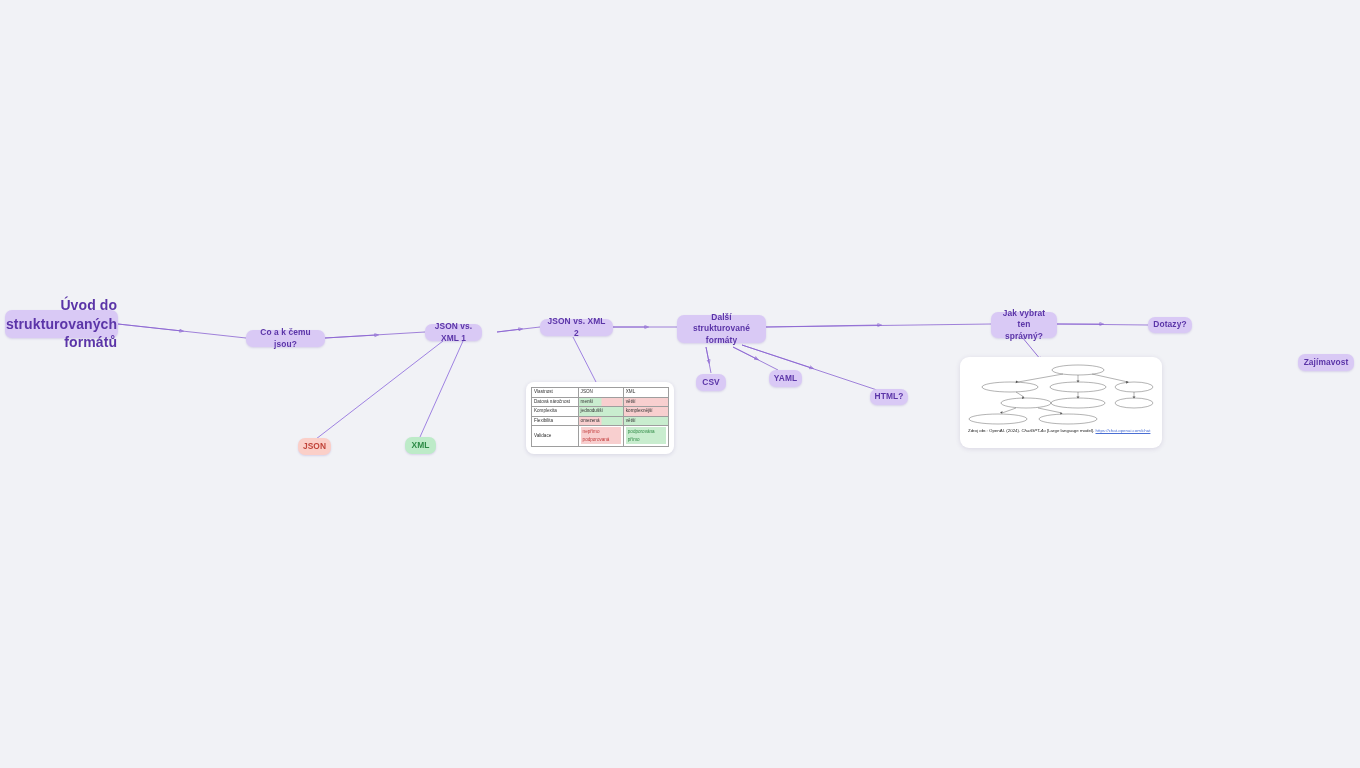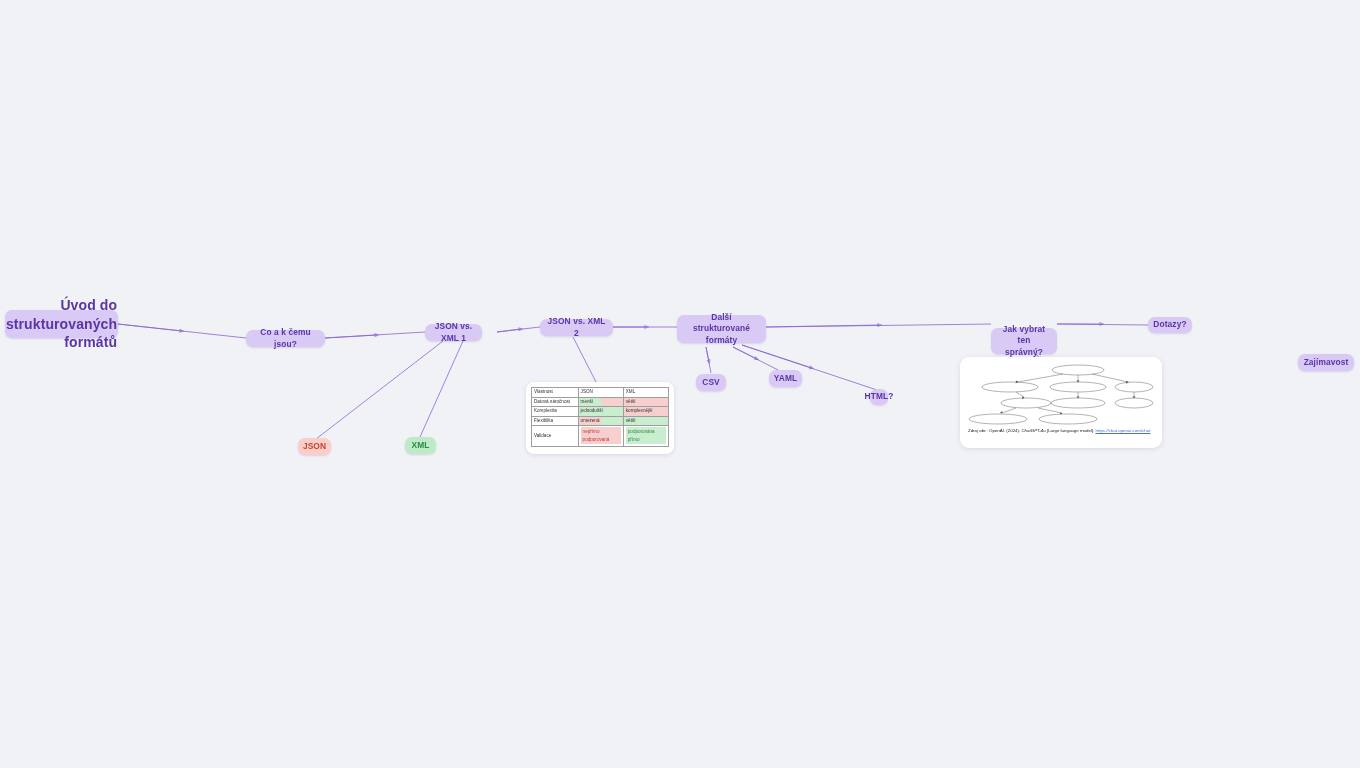--- a/index.html
+++ b/index.html
@@ -124,36 +124,36 @@
 
   <div class="node" style="left:246px; top:330px; width:79px; height:17px;">Co a k čemu jsou?</div>
 
   <div class="node" style="left:425px; top:324px; width:57px; height:17px;">JSON vs. XML 1</div>
 
   <div class="node" style="left:540px; top:319px; width:73px; height:17px;">JSON vs. XML 2</div>
 
   <div class="node" style="left:677px; top:315px; width:89px; height:28px;">Další strukturované
 formáty</div>
 
-  <div class="node" style="left:991px; top:328px; width:66px; height:26px;">Jak vybrat
+  <div class="node" style="left:991px; top:312px; width:66px; height:26px;">Jak vybrat
 ten správný?</div>
 
   <div class="node" style="left:1148px; top:317px; width:44px; height:16px;">Dotazy?</div>
 
   <div class="node" style="left:1298px; top:354px; width:56px; height:17px;">Zajímavost</div>
 
   <div class="node pink" style="left:298px; top:438px; width:33px; height:17px;">JSON</div>
 
   <div class="node green" style="left:405px; top:437px; width:31px; height:17px;">XML</div>
 
   <div class="node" style="left:696px; top:374px; width:30px; height:17px;">CSV</div>
 
   <div class="node" style="left:769px; top:370px; width:33px; height:17px;">YAML</div>
 
-  <div class="node" style="left:870px; top:389px; width:18px; height:16px;">HTML?</div>
+  <div class="node" style="left:870px; top:389px; width:38px; height:16px;">HTML?</div>
 
   <div class="table-card" style="left:526px; top:382px; width:148px; height:72px;">
     <table class="cmp">
       <tbody>
           <tr>
         <td class="hdr" style="width:34%">Vlastnost</td>
         <td class="hdr" style="width:33%">JSON</td>
         <td class="hdr" style="width:33%">XML</td>
       </tr>
       <tr>

